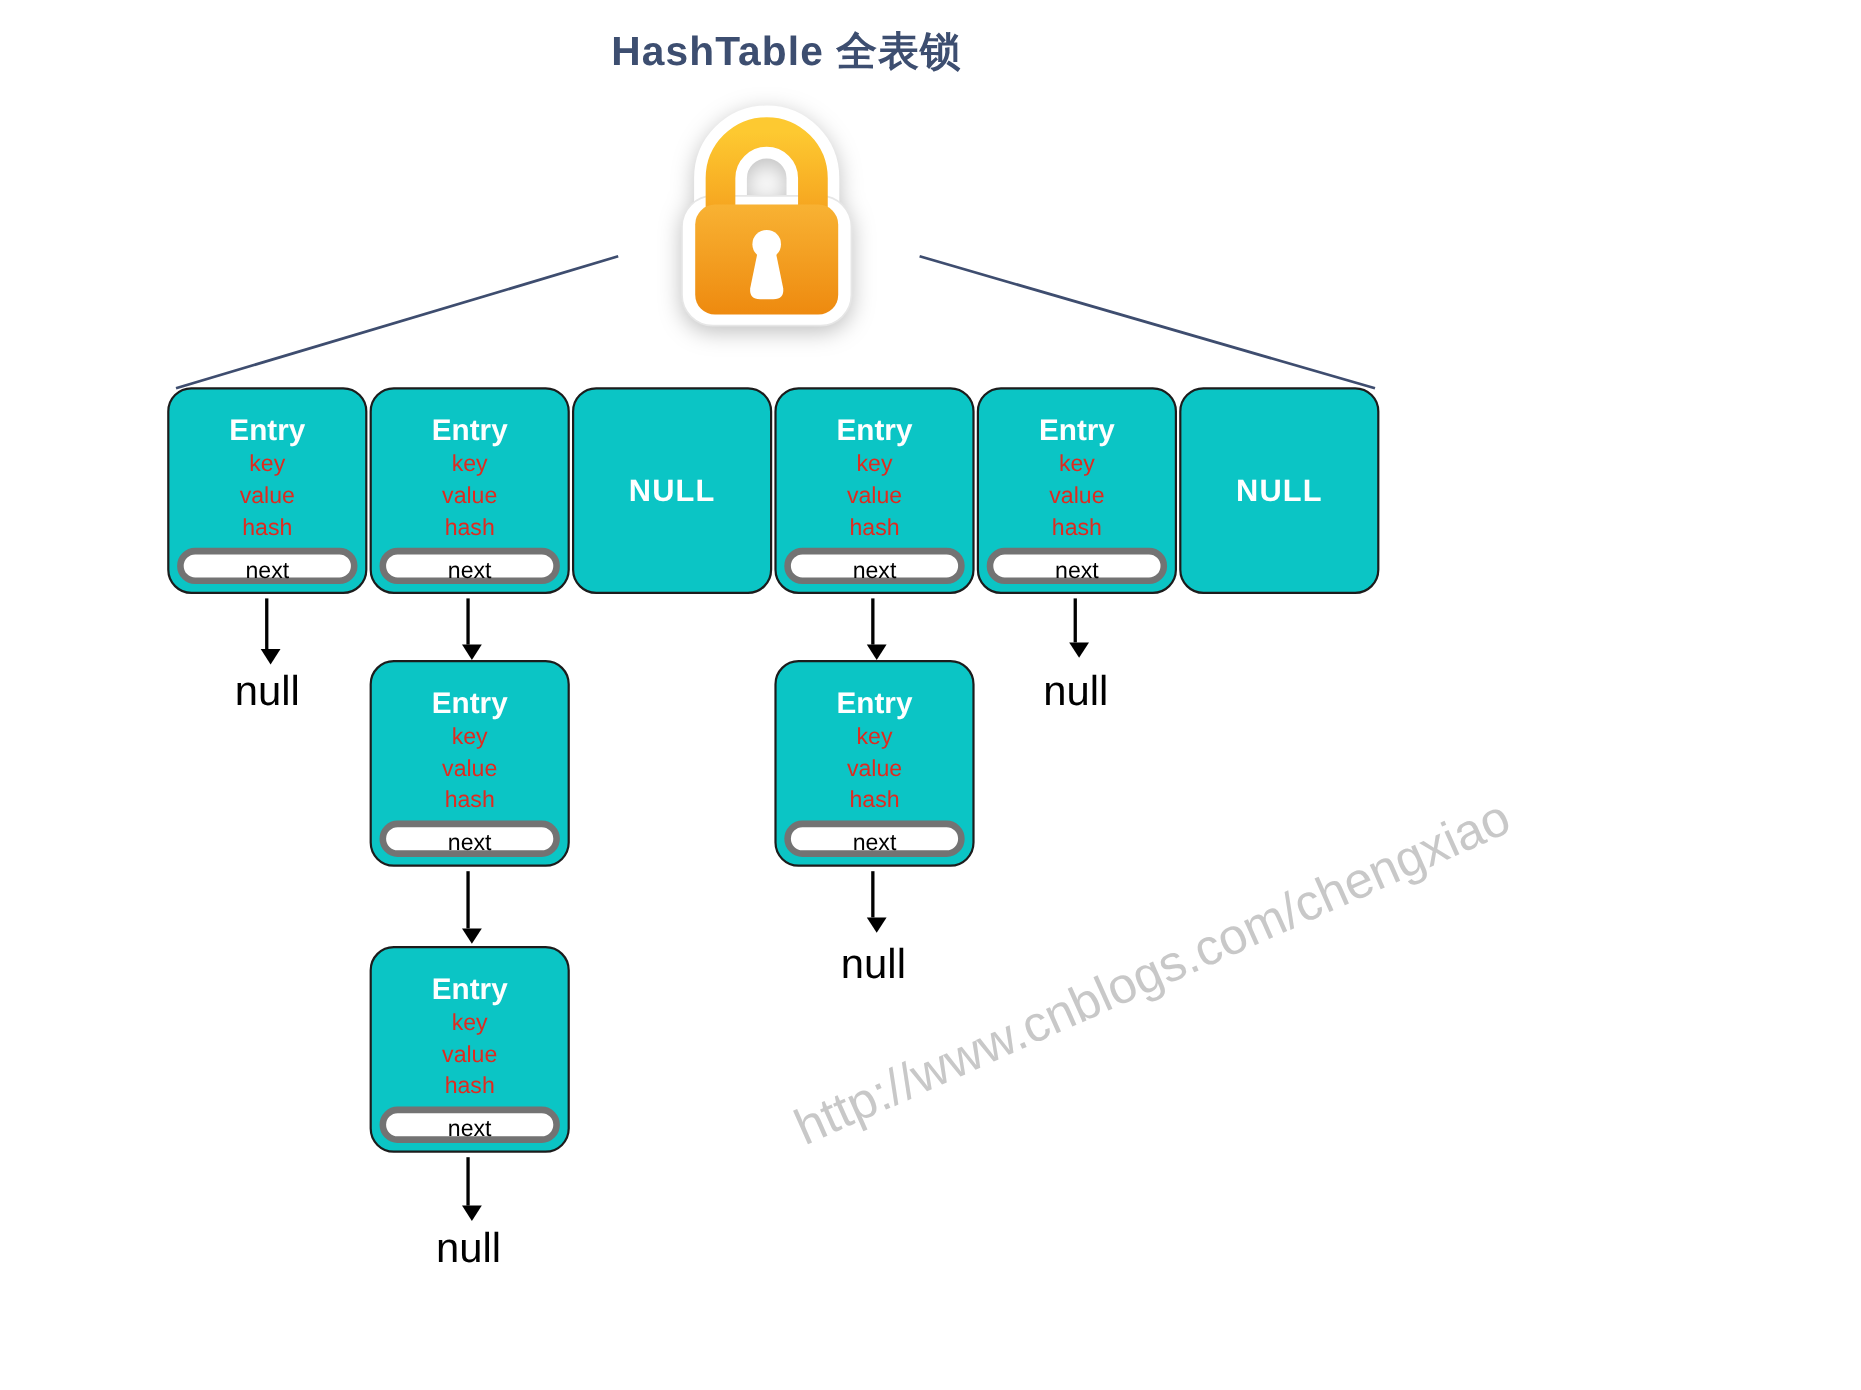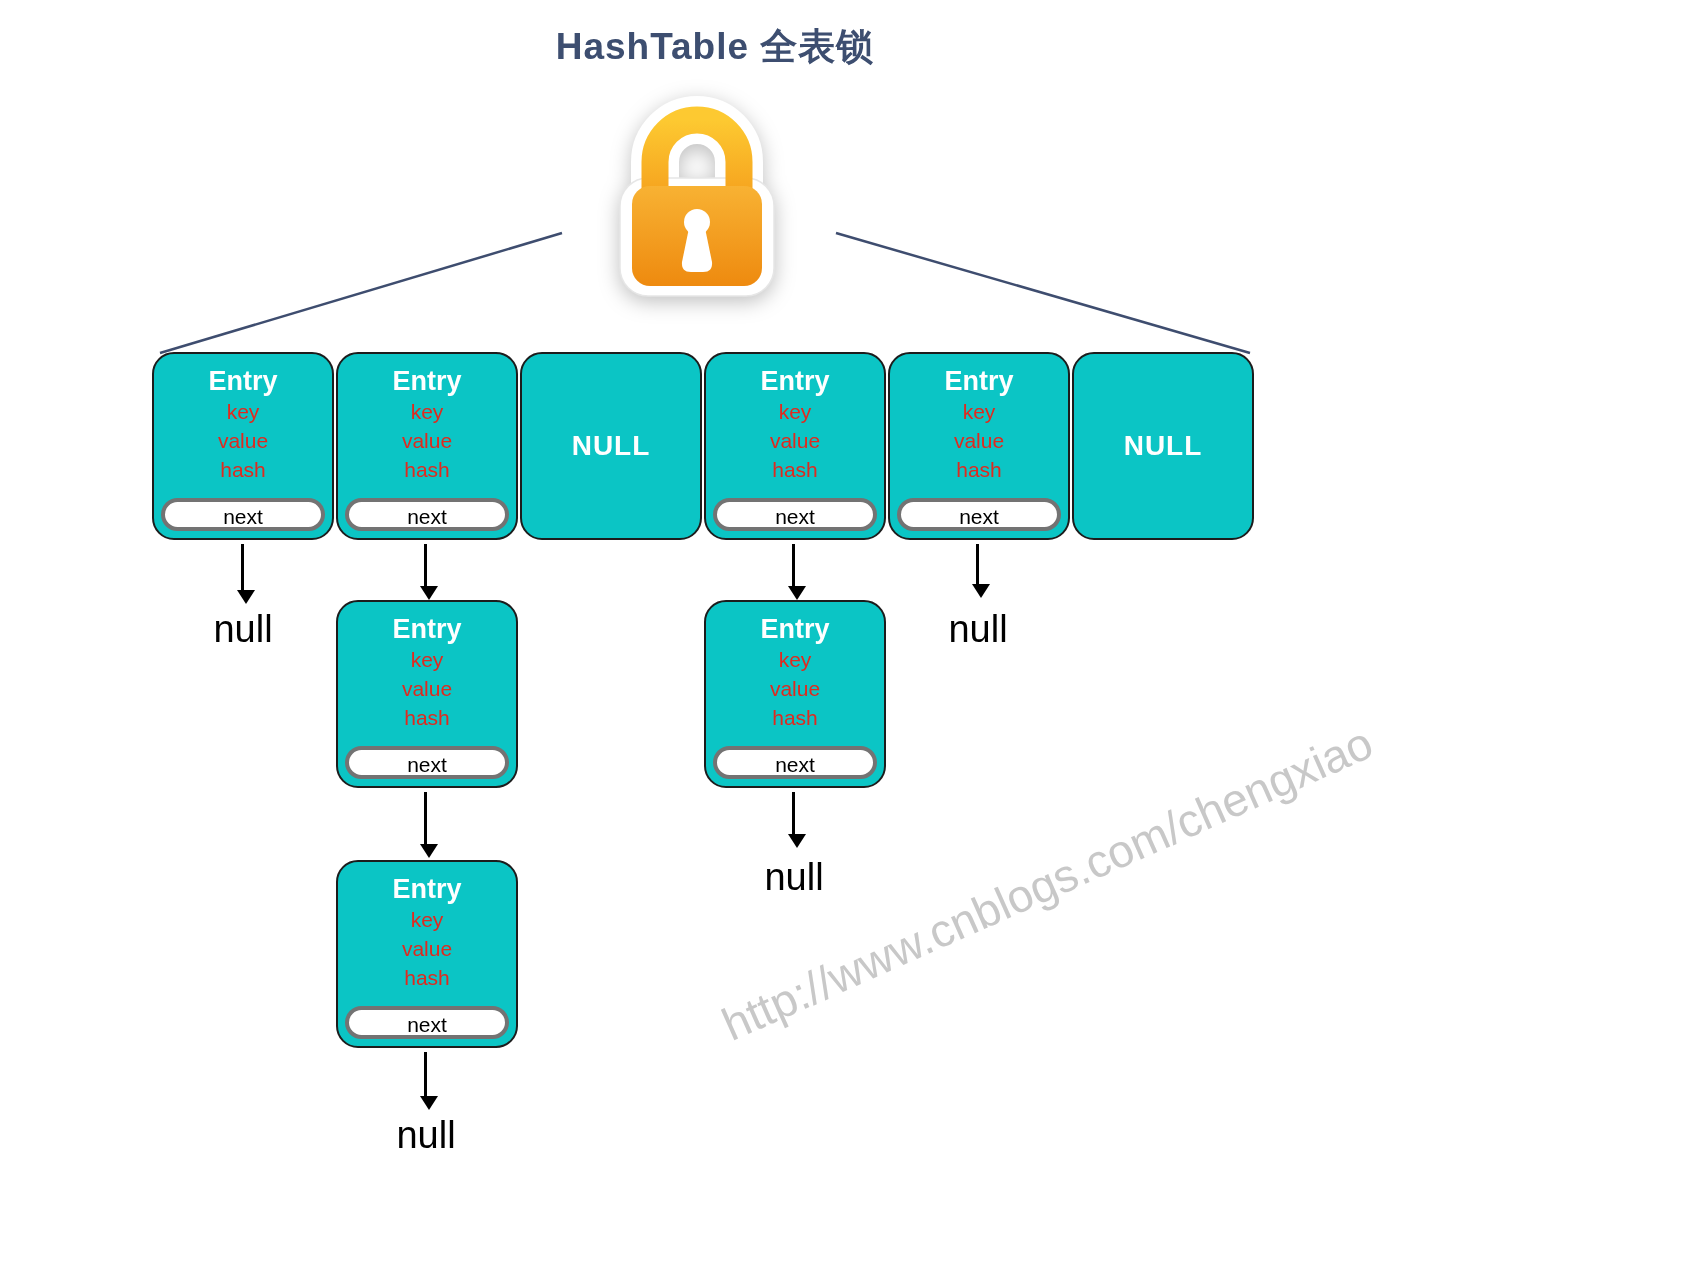--- a/index.html
+++ b/index.html
@@ -14,25 +14,25 @@
 
   .lock-svg { position:absolute; left:592px; top:82px; filter:drop-shadow(0 5px 10px rgba(0,0,0,0.25)); }
   .lines-svg { position:absolute; left:0; top:0; pointer-events:none; }
 
   .box {
     position:absolute; width:182px; height:188px;
     background:var(--teal, #0bc5c5);
     border:2px solid #1c1c1c; border-radius:22px;
     text-align:center;
   }
-  .etitle { margin-top:12px; font-size:27px; font-weight:bold; color:#fff; }
+  .etitle { margin-top:22px; font-size:27px; font-weight:bold; color:#fff; }
   .efield { font-size:21px; line-height:29px; color:var(--red, #e02a1f);text-align:center; }
   .next {
     position:absolute; left:7px; right:7px; bottom:7px; height:33px;
-    background:#fff; border:4px solid #737373; border-radius:17px;
+    background:#fff; border:6px solid #737373; border-radius:17px;
     font-size:21px; line-height:29px; color:#000;
   }
   .nullbox { display:flex; align-items:center; justify-content:center;
     color:#fff; font-size:28px; font-weight:bold; letter-spacing:1px; }
 
   .arrow { position:absolute; width:0; border-left:3px solid #000; }
   .arrow::after {
     content:''; position:absolute; top:100%; left:1.5px;
     transform:translateX(-50%);
     border:9px solid transparent; border-top:14px solid #000; border-bottom:none;

